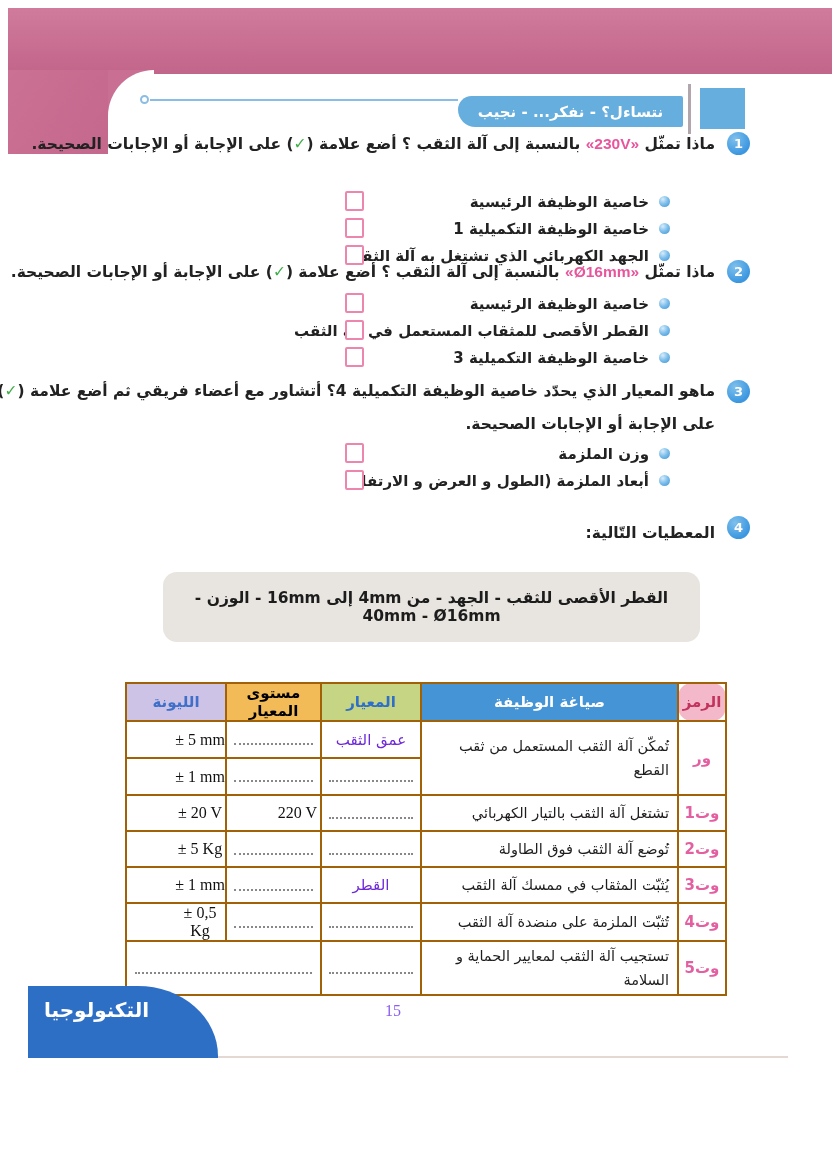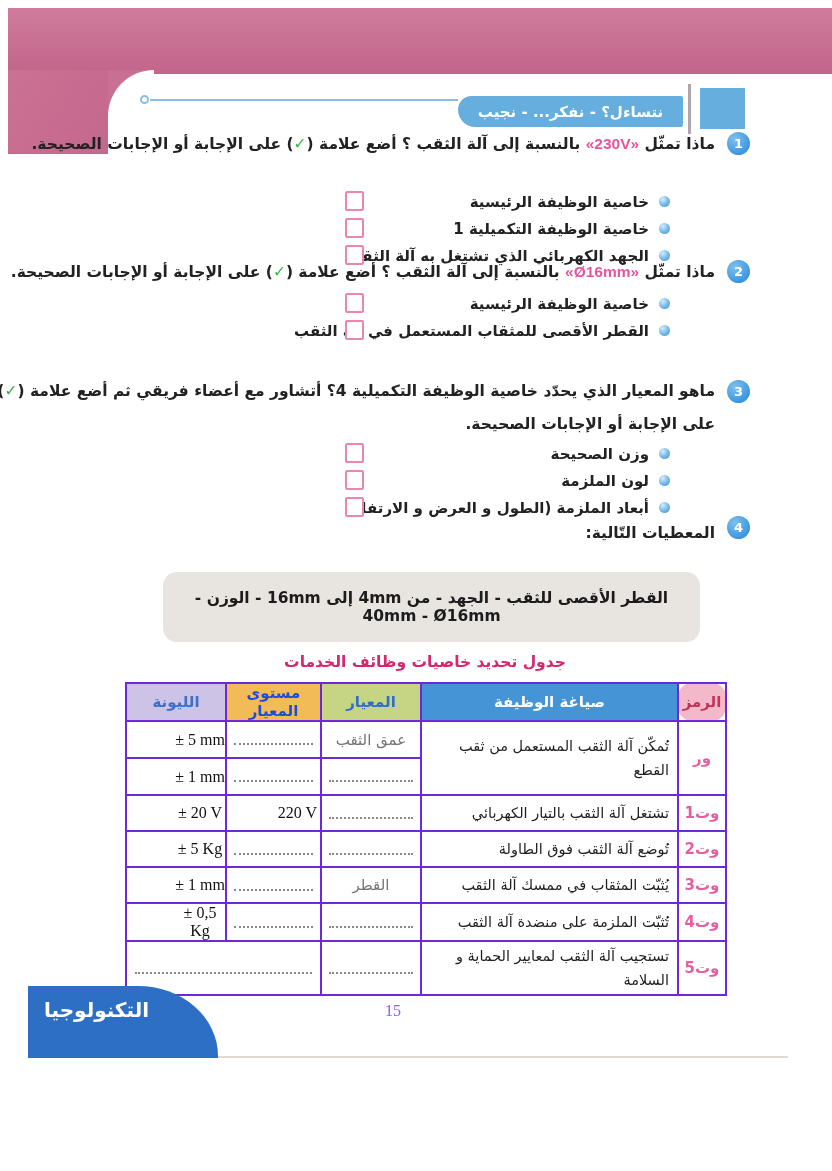--- a/index.html
+++ b/index.html
@@ -53,30 +53,30 @@
   .databox { position:absolute; left:163px; top:572px; width:537px; height:70px;
              background:#e8e4e0; border-radius:14px; direction:rtl;
              display:flex; flex-direction:column; justify-content:center; gap:16px;
              text-align:center; font-size:15.5px; font-weight:bold; color:#1c1c1c; }
 
   
   .tbl-title { position:absolute; left:125px; top:653px; width:600px; text-align:center;
                color:#d6276e; font-size:15.5px; font-weight:bold; direction:rtl; }
   table.spec { position:absolute; left:125px; top:682px; width:600px;
                border-collapse:collapse; direction:rtl; table-layout:fixed; }
-  table.spec th, table.spec td { border:2px solid #6d28d9; }
+  table.spec th, table.spec td { border:2px solid #a16207; }
   table.spec th { height:27px; font-size:15px; font-weight:bold; }
   .th-symbol    { background:#f3b9ca; color:#c2345c;border-radius:14px; }
   .th-function  { background:#4595d6; color:#ffffff; }
   .th-criterion { background:#c6d583; color:#2f6fc8; }
-  .th-level     { background:#f2bb57; color:#1d4ed8; }
+  .th-level     { background:#f2bb57; color:#000000; }
   .th-flex      { background:#cdc3e6; color:#3f6fc8; }
   td.sym  { color:#e45fa0; font-weight:bold; text-align:center; font-size:15px; }
   td.fn   { text-align:right; padding:2px 8px 2px 4px; font-size:14.5px; color:#1e1e1e; line-height:24px; }
-  td.crit { text-align:center; font-size:15px; color:#737373; }
+  td.crit { text-align:center; font-size:15px; color:#6d28d9; }
   td.val  { text-align:center; font-family:"Liberation Serif",serif; direction:ltr; font-size:16px; color:#111;padding-left:48px; }
   tr.h37 td { height:37px; } tr.h36 td { height:36px; }
   .dots { height:11px; width:85%; margin:0 auto; border-bottom:2px dotted #888; }
   .dots.wide { width:92%; }
 
   
   .footer-banner { position:absolute; left:28px; top:986px; width:190px; height:72px;
                    background:#2e6fc6; border-top-right-radius:80px 70px; }
   .footer-banner span { position:absolute; left:16px; top:12px; color:#fff;
                    font-weight:bold; font-size:20px; }
@@ -131,59 +131,58 @@
     <div class="opt">
       <span class="blt"></span>
       <span class="olabel">خاصية الوظيفة الرئيسية</span>
       <span class="cb"></span>
     </div>
     <div class="opt">
       <span class="blt"></span>
       <span class="olabel">القطر الأقصى للمثقاب المستعمل في آلة الثقب</span>
       <span class="cb"></span>
     </div>
+    <div class="opt">
+      <span class="blt"></span>
+      <span class="olabel">خاصية الوظيفة التكميلية 3</span>
+      <span class="cb"></span>
+    </div>
   </div>
 
   <div class="q" style="top:378px;">
     <div class="badge">3</div>
     <div>
       <div class="qtext"><span>ماهو المعيار الذي يحدّد خاصية الوظيفة التكميلية 4؟ أتشاور مع أعضاء فريقي ثم أضع علامة (</span><span class="tick">✓</span><span>)</span></div>
       <div class="qtext qline2" style="margin-top:6px;">على الإجابة أو الإجابات الصحيحة.</div>
     </div>
   </div>
   <div class="opts" style="top:440px;">
     <div class="opt">
       <span class="blt"></span>
-      <span class="olabel">وزن الصحيحة</span>
-      <span class="cb"></span>
-    </div>
-    <div class="opt">
-      <span class="blt"></span>
-      <span class="olabel">لون الملزمة</span>
+      <span class="olabel">وزن الملزمة</span>
       <span class="cb"></span>
     </div>
     <div class="opt">
       <span class="blt"></span>
       <span class="olabel">أبعاد الملزمة (الطول و العرض و الارتفاع)</span>
       <span class="cb"></span>
     </div>
   </div>
 
   <div class="q" style="top:514px;">
     <div class="badge">4</div>
     <div>
       <div class="qtext qline2" style="margin-top:6px;">المعطيات التّالية:</div>
     </div>
   </div>
 
   <div class="databox">
     <div>القطر الأقصى للثقب - الجهد - من 4mm إلى 16mm - الوزن - Ø16mm ‏- ‏40mm</div>
   </div>
 
-  <div class="tbl-title">جدول تحديد خاصيات وظائف الخدمات</div>
   <table class="spec">
     <colgroup>
       <col style="width:48px">
         <col style="width:257px">
         <col style="width:100px">
         <col style="width:95px">
         <col style="width:100px">
     </colgroup>
     <thead>
       <tr>

